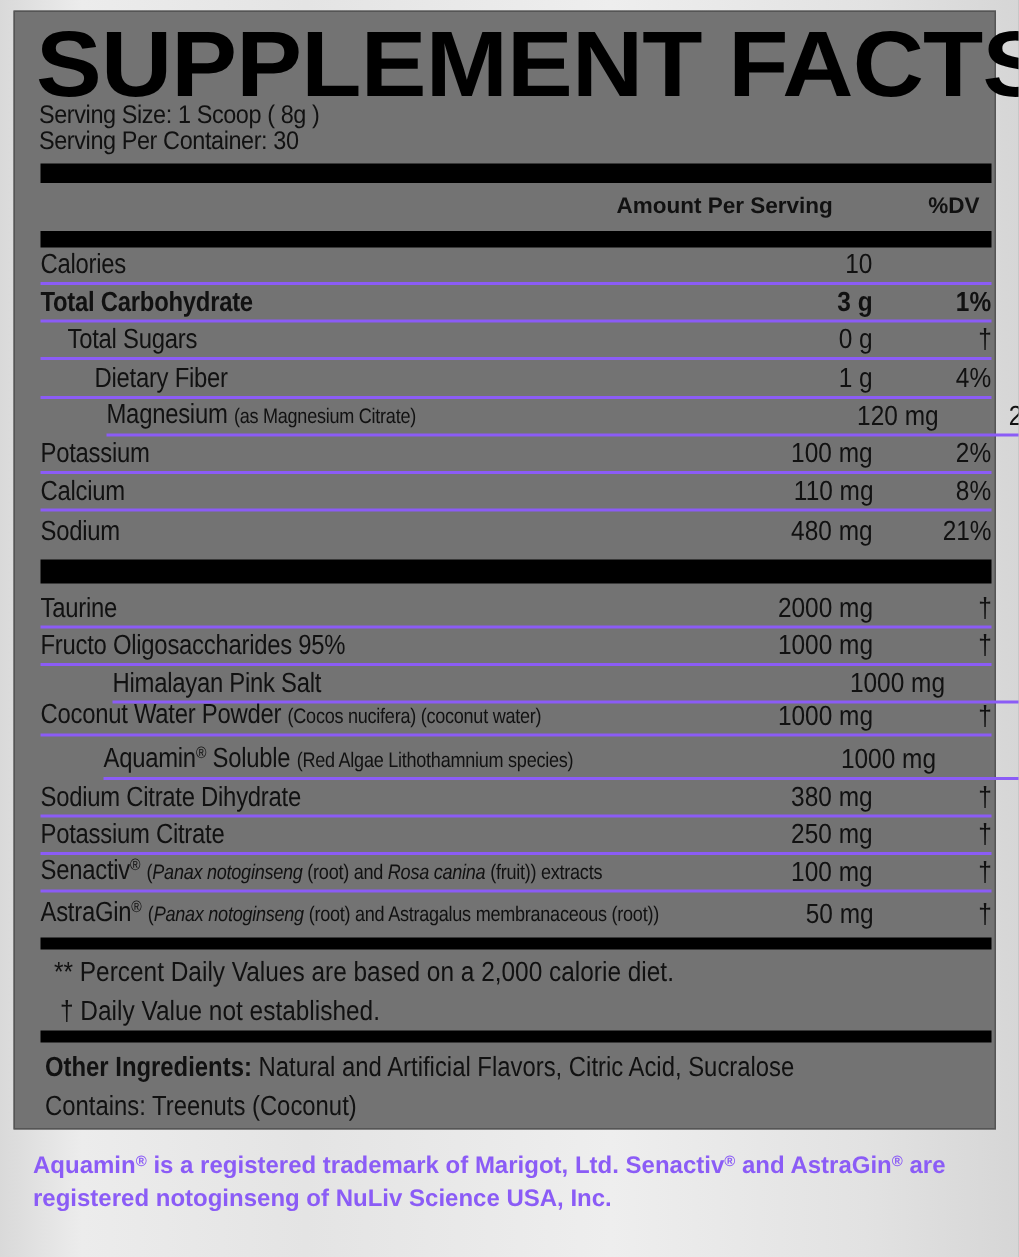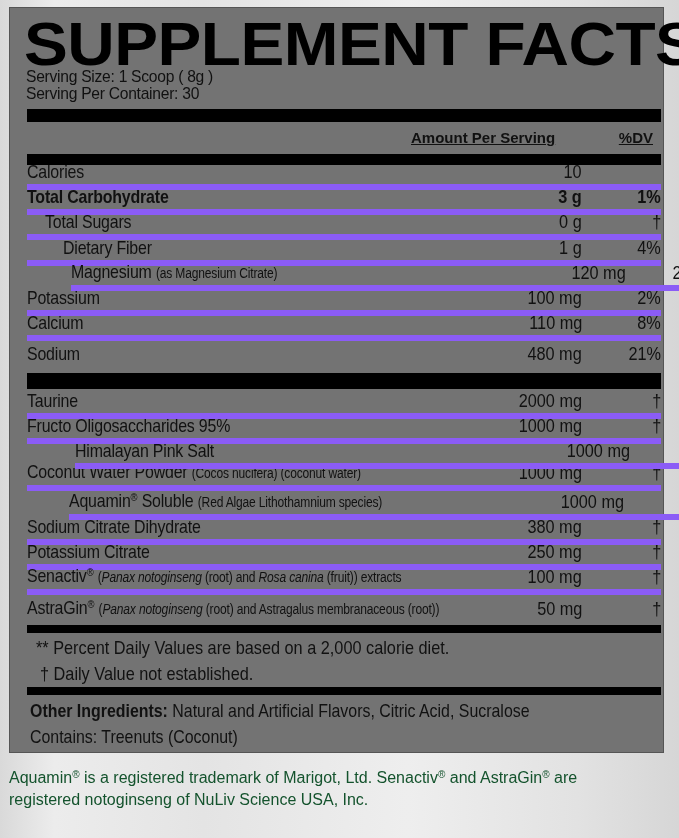--- a/index.html
+++ b/index.html
@@ -16,45 +16,45 @@
   }
   .title {
     position: absolute; left: 14px; top: 8px;
     font-family: "Liberation Sans", sans-serif; font-weight: 700;
     font-size: 62px; line-height: 56px; letter-spacing: -0.5px;
     transform: scaleX(1.06); transform-origin: left top;
     white-space: nowrap; color: #000;
   }
   .serving { position: absolute; left: 16px; font-size: 17px; line-height: 18px; letter-spacing: -0.3px; transform: scaleX(0.92); transform-origin: left top; white-space: nowrap; }
   .bar { position: absolute; left: 17px; width: 634px; background: #000; }
-  .hdr { position: absolute; font-weight: 700; font-size: 15px; white-space: nowrap; text-decoration: underline; }
+  .hdr { position: absolute; font-weight: 700; font-size: 15px; white-space: nowrap; }
   .row {
     position: absolute; left: 17px; width: 634px; height: 25px;
-    border-bottom: 6px solid #8b5cf6; box-sizing: border-box;
+    border-bottom: 2px solid #8b5cf6; box-sizing: border-box;
   }
   .row.last { border-bottom: none; }
   .row .name {
     position: absolute; left: 0; bottom: 1px; font-size: 18.5px; line-height: 22px;
     white-space: nowrap; transform: scaleX(0.86); transform-origin: left bottom; letter-spacing: -0.2px;
   }
   .row .name .sub { font-size: 14px; }
   .row .name i { font-style: italic; }
   .row .name sup { font-size: 11px; vertical-align: 6px; line-height: 0; }
   .row .amt {
     position: absolute; right: 79px; bottom: 1px; font-size: 18.5px; line-height: 22px;
     white-space: nowrap; transform: scaleX(0.88); transform-origin: right bottom;
   }
   .row .dv {
     position: absolute; right: 0; bottom: 1px; font-size: 18.5px; line-height: 22px;
     white-space: nowrap; transform: scaleX(0.88); transform-origin: right bottom;
   }
   .foot { position: absolute; left: 26px; font-size: 18.5px; white-space: nowrap; transform: scaleX(0.88); transform-origin: left top; }
   .other { position: absolute; left: 20px; font-size: 18.5px; white-space: nowrap; transform: scaleX(0.86); transform-origin: left top; }
   .other b { font-weight: 700; }
-  .tm { position: absolute; left: 9px; font-size: 16px; line-height: 20px; color: #14532d; white-space: nowrap; }
+  .tm { position: absolute; left: 22px; font-size: 16px; line-height: 20px; color: #8b5cf6; white-space: nowrap; font-weight: bold; }
   .tm sup { font-size: 10px; vertical-align: 5px; line-height: 0; }
 </style>
 </head>
 <body>
 
 <div class="label">
   <div class="title">SUPPLEMENT FACTS</div>
   <div class="serving" style="top:60px">Serving Size: 1 Scoop ( 8g )</div>
   <div class="serving" style="top:77px">Serving Per Container: 30</div>
 

